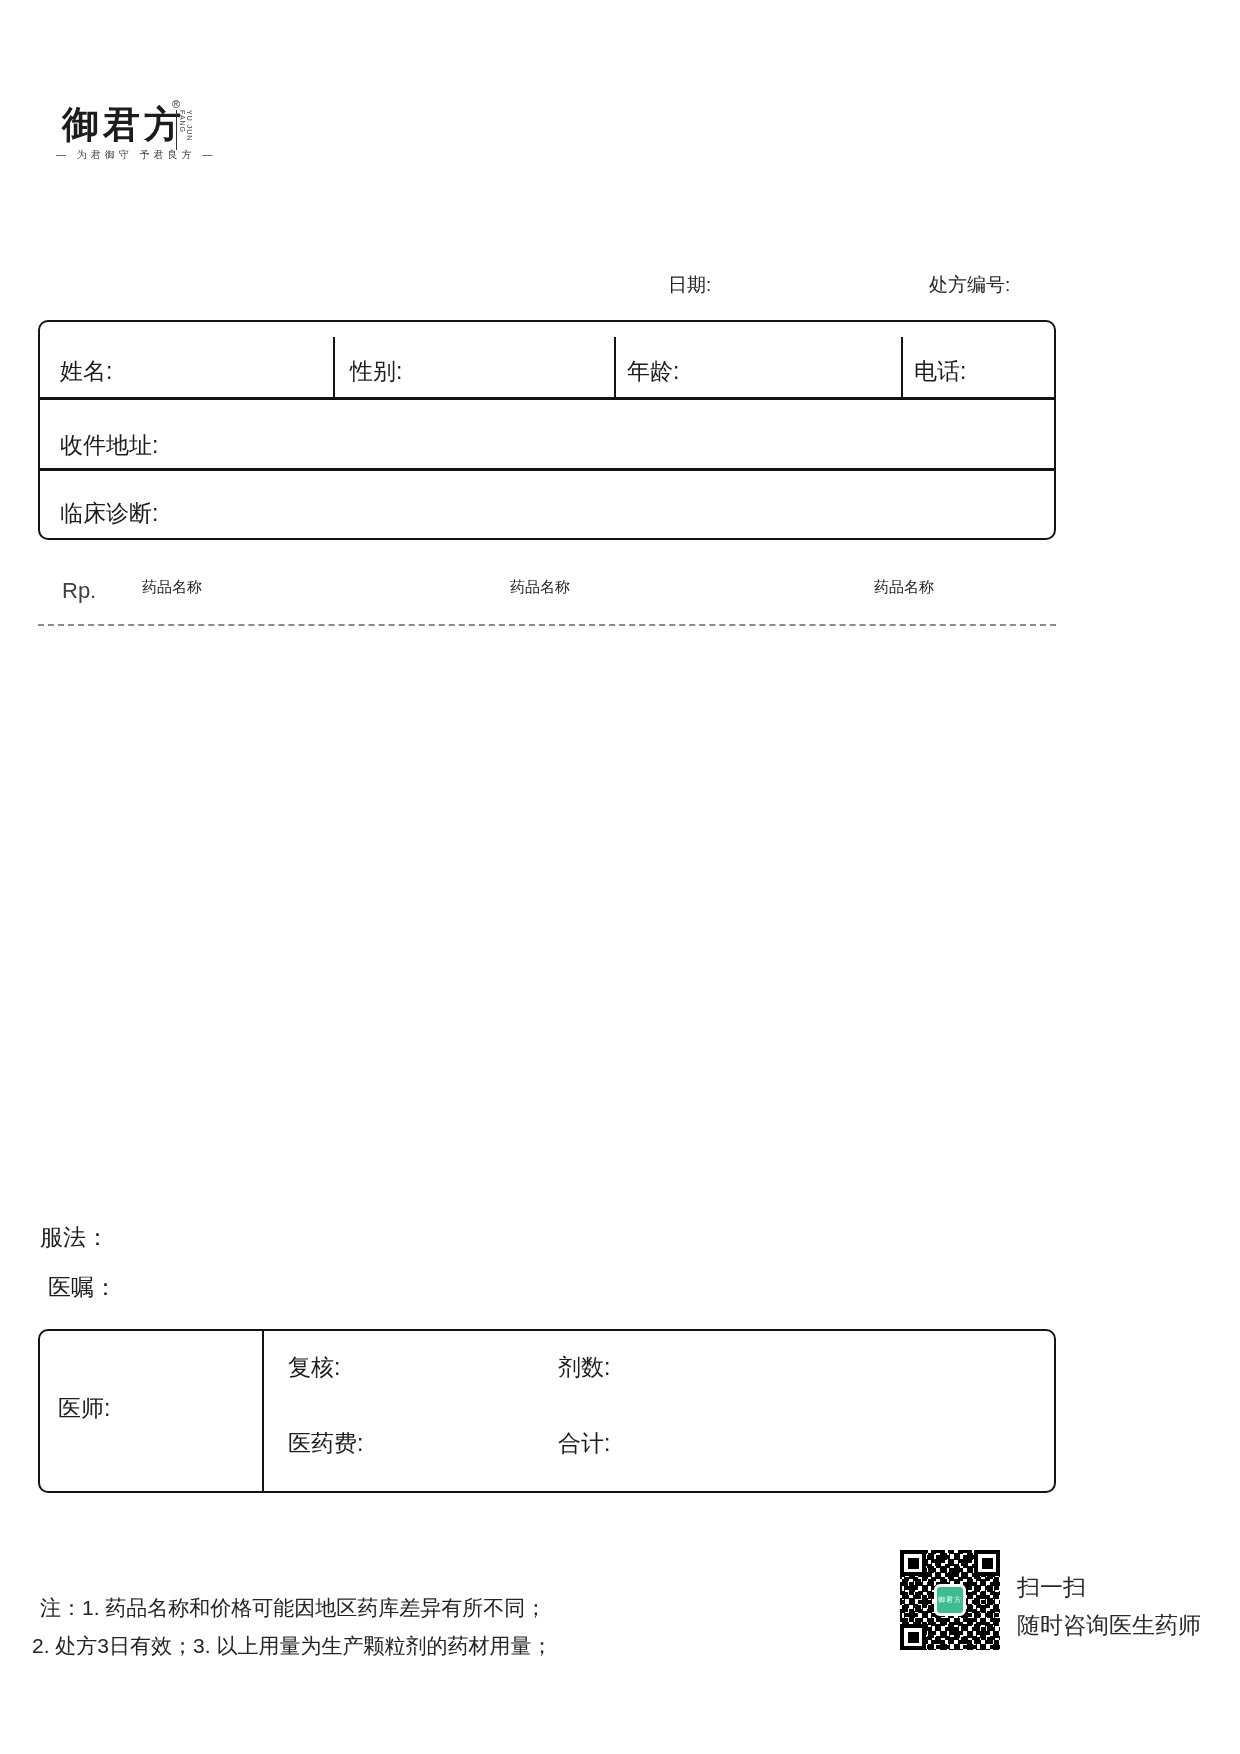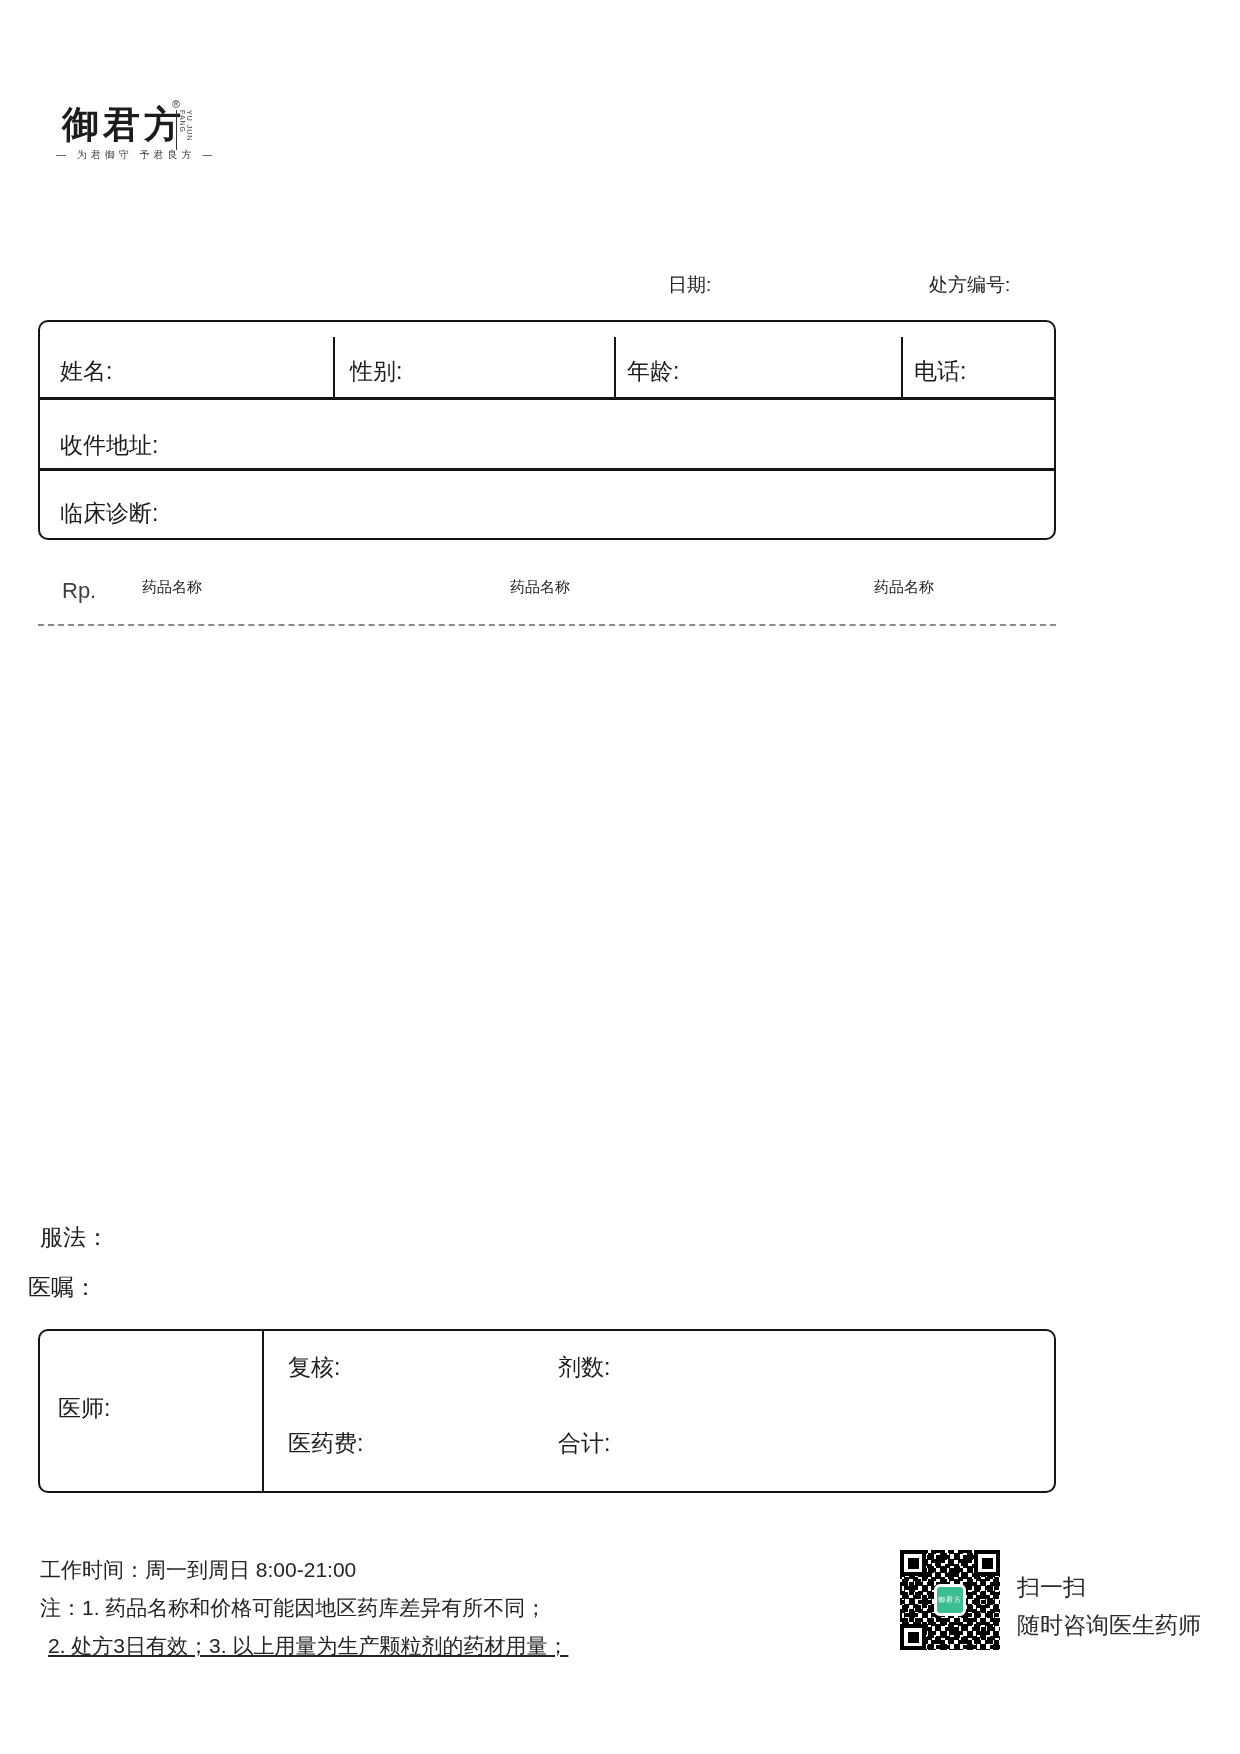--- a/index.html
+++ b/index.html
@@ -98,33 +98,32 @@
   <div class="abs hline" style="left:40px; top:468px; width:1014px;"></div>
   <div class="abs field-label" style="left:60px; top:498px;">临床诊断:</div>
 
   <div class="abs rp-label" style="left:62px;  top:578px;">Rp.</div>
   <div class="abs col-header" style="left:142px; top:578px;">药品名称</div>
   <div class="abs col-header" style="left:510px; top:578px;">药品名称</div>
   <div class="abs col-header" style="left:874px; top:578px;">药品名称</div>
   <div class="abs dashed-rule" style="left:38px; top:624px; width:1018px;"></div>
 
   <div class="abs field-label" style="left:40px; top:1222px;">服法：</div>
-  <div class="abs field-label" style="left:28px; top:1272px;">医嘱：</div>
+  <div class="abs field-label" style="left:48px; top:1272px;">医嘱：</div>
 
   <div class="abs round-box" style="left:38px; top:1329px; width:1018px; height:164px;"></div>
   <div class="abs vline" style="left:262px; top:1331px; height:160px;"></div>
   <div class="abs field-label" style="left:58px;  top:1393px;">医师:</div>
   <div class="abs field-label" style="left:288px; top:1352px;">复核:</div>
   <div class="abs field-label" style="left:558px; top:1352px;">剂数:</div>
   <div class="abs field-label" style="left:288px; top:1428px;">医药费:</div>
   <div class="abs field-label" style="left:558px; top:1428px;">合计:</div>
 
-  <div class="abs footer-text" style="left:40px; top:1556px;">工作时间：周一到周日 8:00-21:00</div>
   <div class="abs footer-text" style="left:40px; top:1594px;">注：1. 药品名称和价格可能因地区药库差异有所不同；</div>
-  <div class="abs footer-text" style="left:48px; top:1632px;text-decoration:underline;">2. 处方3日有效；3. 以上用量为生产颗粒剂的药材用量；</div>
+  <div class="abs footer-text" style="left:32px; top:1632px;">2. 处方3日有效；3. 以上用量为生产颗粒剂的药材用量；</div>
 
   <div class="qr" style="left:900px; top:1550px;">
     <div class="qr-noise"></div>
     <div class="qr-finder" style="left:0; top:0;"></div>
     <div class="qr-finder" style="right:0; top:0;"></div>
     <div class="qr-finder" style="left:0; bottom:0;"></div>
     <div class="qr-center" style="background-color: rgb(61, 189, 146);">御君方</div>
   </div>
   <div class="abs qr-caption" style="left:1017px; top:1572px;">扫一扫</div>
   <div class="abs qr-caption" style="left:1017px; top:1610px;">随时咨询医生药师</div>

